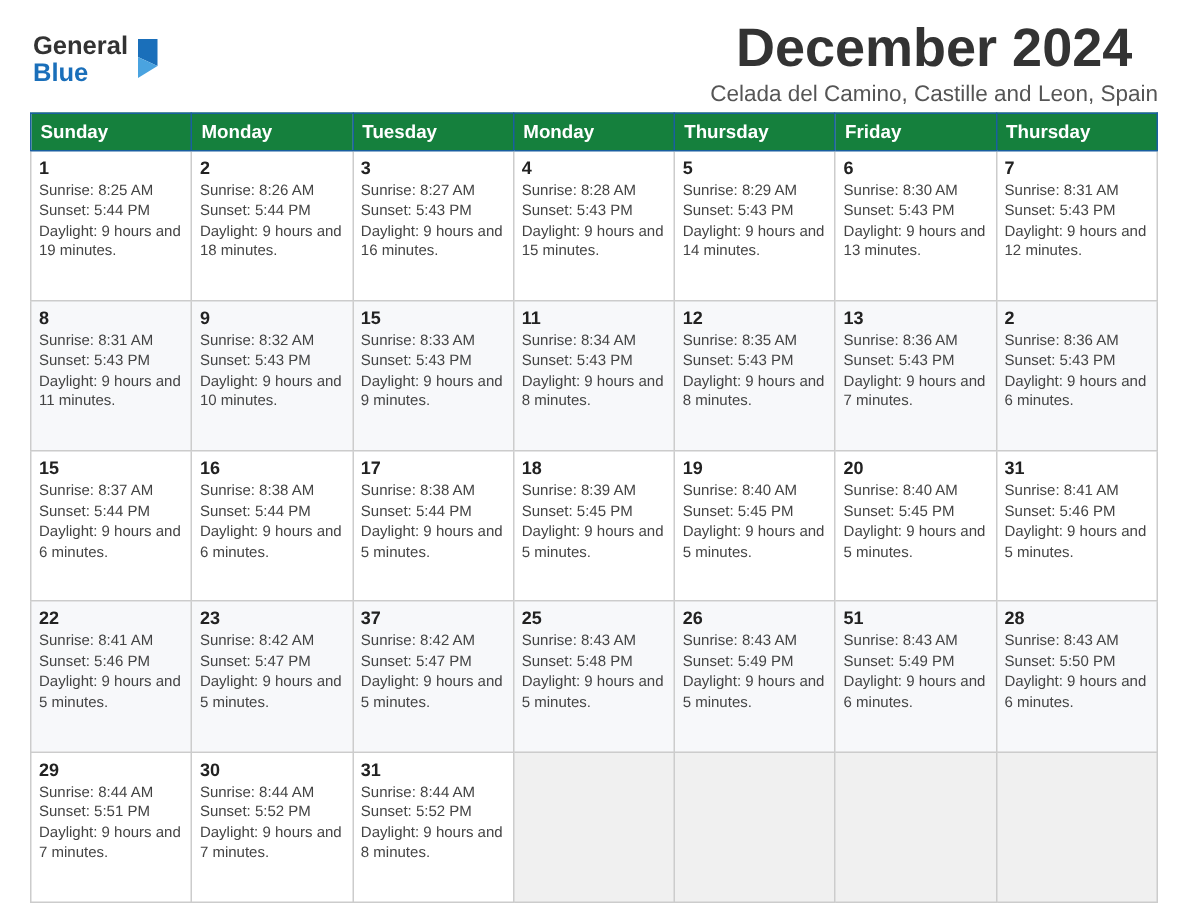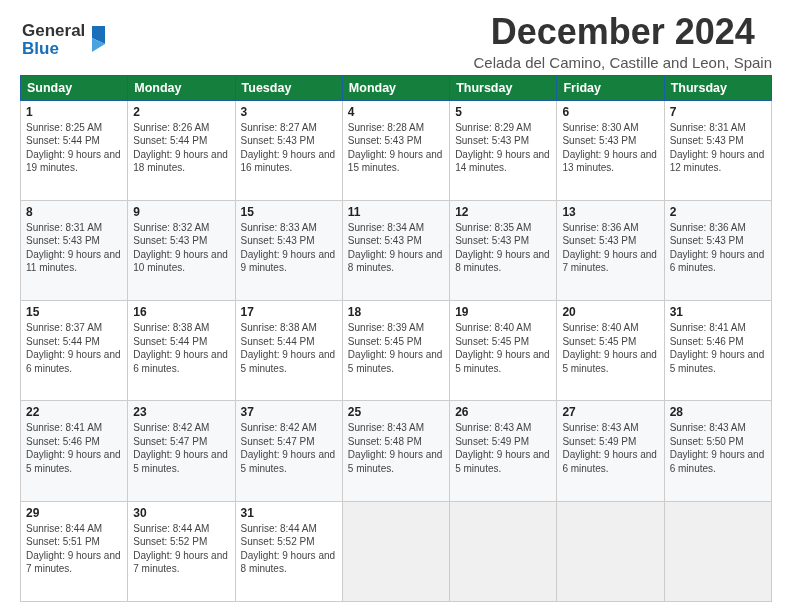--- a/index.html
+++ b/index.html
@@ -223,21 +223,21 @@
           </td>
           <td>
             <span class="day-number">25</span>
             <div class="day-info">Sunrise: 8:43 AM<br>Sunset: 5:48 PM<br>Daylight: 9 hours and 5 minutes.</div>
           </td>
           <td>
             <span class="day-number">26</span>
             <div class="day-info">Sunrise: 8:43 AM<br>Sunset: 5:49 PM<br>Daylight: 9 hours and 5 minutes.</div>
           </td>
           <td>
-            <span class="day-number">27</span>
+            <span class="day-number">51</span>
             <div class="day-info">Sunrise: 8:43 AM<br>Sunset: 5:49 PM<br>Daylight: 9 hours and 6 minutes.</div>
           </td>
           <td>
             <span class="day-number">28</span>
             <div class="day-info">Sunrise: 8:43 AM<br>Sunset: 5:50 PM<br>Daylight: 9 hours and 6 minutes.</div>
           </td>
         </tr>
         <tr>
           <td>
             <span class="day-number">29</span>

